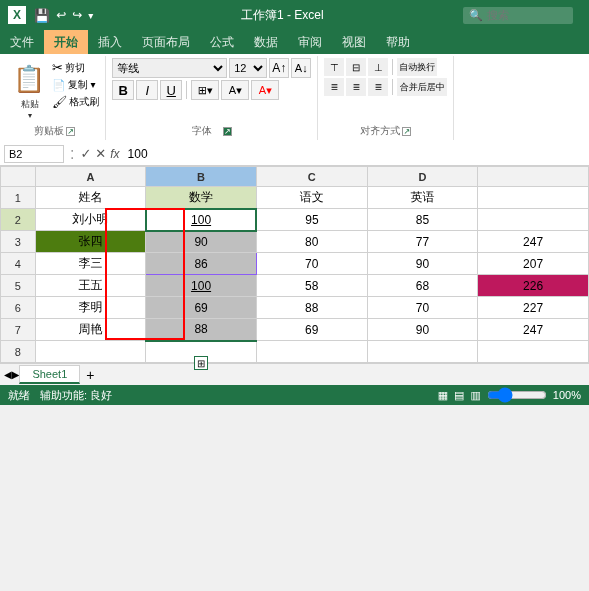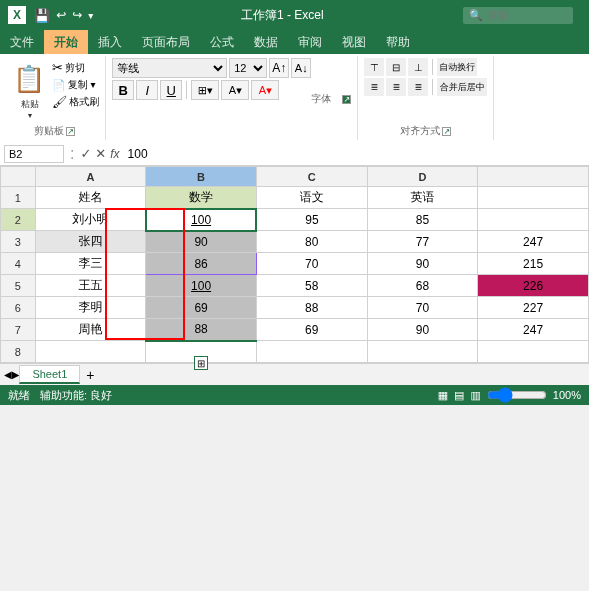--- a/index.html
+++ b/index.html
@@ -206,21 +206,21 @@
           <span style="font-size:10px;">格式刷</span>
         </div>
       </div>
     </div>
     <div style="display:flex;align-items:center;justify-content:center;gap:2px;margin-top:2px;">
       <span style="font-size:10px;color:#666;">剪贴板</span>
       <span style="font-size:8px;color:#217346;cursor:pointer;border:1px solid #999;width:9px;height:9px;display:flex;align-items:center;justify-content:center;">↗</span>
     </div>
   </div>
 
-  <div style="display:flex;border-right:1px solid #e0e0e0;padding:2px 6px;min-width:170px;">
+  <div style="display:flex;flex-direction:column;border-right:1px solid #e0e0e0;padding:2px 6px;min-width:170px;">
     <div style="display:flex;flex-direction:column;flex:1;gap:2px;">
 
       <div style="display:flex;align-items:center;gap:2px;">
         <select style="width:115px;height:20px;font-size:11px;border:1px solid #ccc;">
           <option>等线</option>
         </select>
         <select style="width:38px;height:20px;font-size:11px;border:1px solid #ccc;">
           <option>12</option>
         </select>
         <button style="width:20px;height:20px;font-size:12px;border:1px solid #ccc;cursor:pointer;background:#f5f5f5;">A↑</button>
@@ -313,34 +313,34 @@
         <td class="row-header" style="background:#d6e4bc;">2</td>
         <td class="data-cell" style="background:#fff;">刘小明</td>
         <td class="data-cell" style="border:2px solid #217346;background:#fff;text-decoration:underline;">100</td>
         <td class="data-cell" style="background:#fff;">95</td>
         <td class="data-cell" style="background:#fff;">85</td>
         <td class="data-cell" style="background:#fff;"></td>
       </tr>
 
       <tr>
         <td class="row-header">3</td>
-        <td class="data-cell" style="background:#e5e5e5;">张四</td>
+        <td class="data-cell" style="background:#4d7c0f;">张四</td>
         <td class="data-cell" style="background:#bfbfbf;border:1px solid #d0d0d0;">90</td>
         <td class="data-cell" style="background:#fff;">80</td>
         <td class="data-cell" style="background:#fff;">77</td>
         <td class="data-cell" style="background:#fff;">247</td>
       </tr>
 
       <tr>
         <td class="row-header">4</td>
         <td class="data-cell" style="background:#fff;">李三</td>
         <td class="data-cell" style="background:#bfbfbf;border:1px solid #8b5cf6;">86</td>
         <td class="data-cell" style="background:#fff;">70</td>
         <td class="data-cell" style="background:#fff;">90</td>
-        <td class="data-cell" style="background:#fff;">215</td>
+        <td class="data-cell" style="background:#fff;">207</td>
       </tr>
 
       <tr>
         <td class="row-header">5</td>
         <td class="data-cell" style="background:#fff;text-align:center;">王五</td>
         <td class="data-cell" style="background:#bfbfbf;text-decoration:underline;">100</td>
         <td class="data-cell" style="background:#fff;">58</td>
         <td class="data-cell" style="background:#fff;">68</td>
         <td class="data-cell" style="background:#be185d;">226</td>
       </tr>

